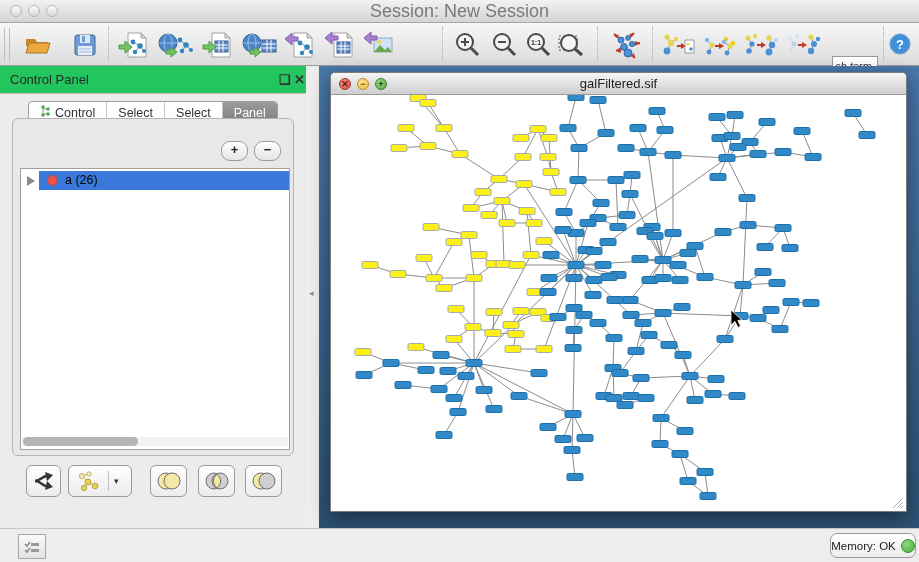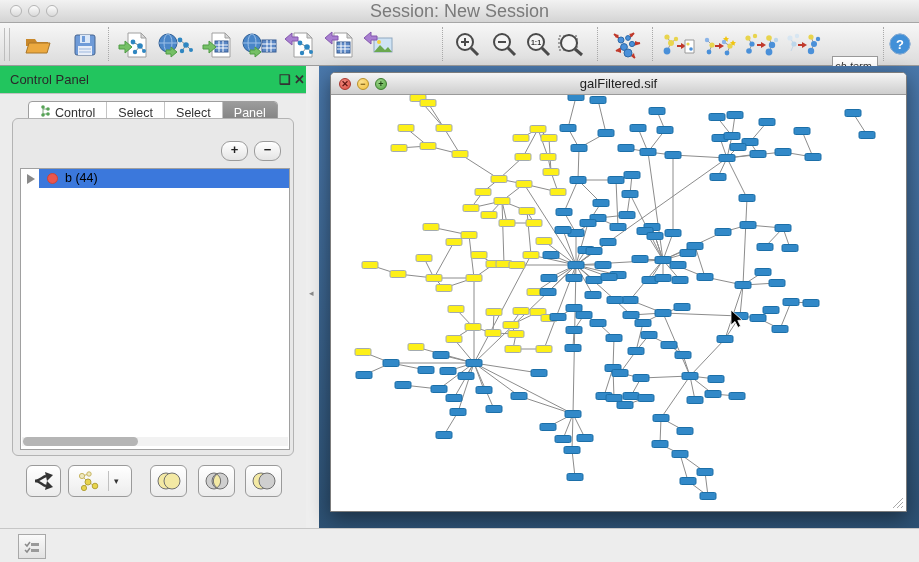--- a/index.html
+++ b/index.html
@@ -390,25 +390,25 @@
         <span>Panel</span>
       </div>
   </div>
 
   <div id="frame" class="abs"></div>
 
   <div class="pm abs" style="left:221px">+</div>
   <div class="pm abs" style="left:254px">−</div>
 
   <div id="setlist" class="abs">
-    <div class="row">
+    <div class="row" style="margin-top:2px">
       <div class="sel"></div>
       <div class="tri"></div>
       <div class="dot"></div>
-      <div class="lbl">b (44)</div>
+      <div class="lbl">a (26)</div>
     </div>
     <div id="hscroll" class="abs">
       <div id="hthumb" class="abs"></div>
     </div>
   </div>
 
   <div class="cbtn abs" style="left:26px;width:33px">
     <svg width="22" height="20" viewBox="0 0 22 20">
         <path d="M2 10 C7 10 9 6 13 5" fill="none" stroke="#333" stroke-width="2.4"></path>
         <path d="M2 10 C7 10 9 14 13 15" fill="none" stroke="#333" stroke-width="2.4"></path>
@@ -893,13 +893,17 @@
 
 <div id="statusbar" class="abs">
   <div id="taskbtn" class="abs">
     <svg width="16" height="14" viewBox="0 0 16 14">
         <path d="M1 4l2 2 3-4" fill="none" stroke="#8a8a8a" stroke-width="1.5"></path>
         <rect x="7" y="3" width="8" height="3" fill="#9a9a9a"></rect>
         <path d="M1 10l2 2 3-4" fill="none" stroke="#8a8a8a" stroke-width="1.5"></path>
         <rect x="7" y="9" width="8" height="3" fill="#9a9a9a"></rect>
       </svg>
   </div>
+  <div id="membtn" class="abs">
+    <span>Memory: OK</span>
+    <span id="memdot"></span>
+  </div>
 </div>
 
 </body></html>

